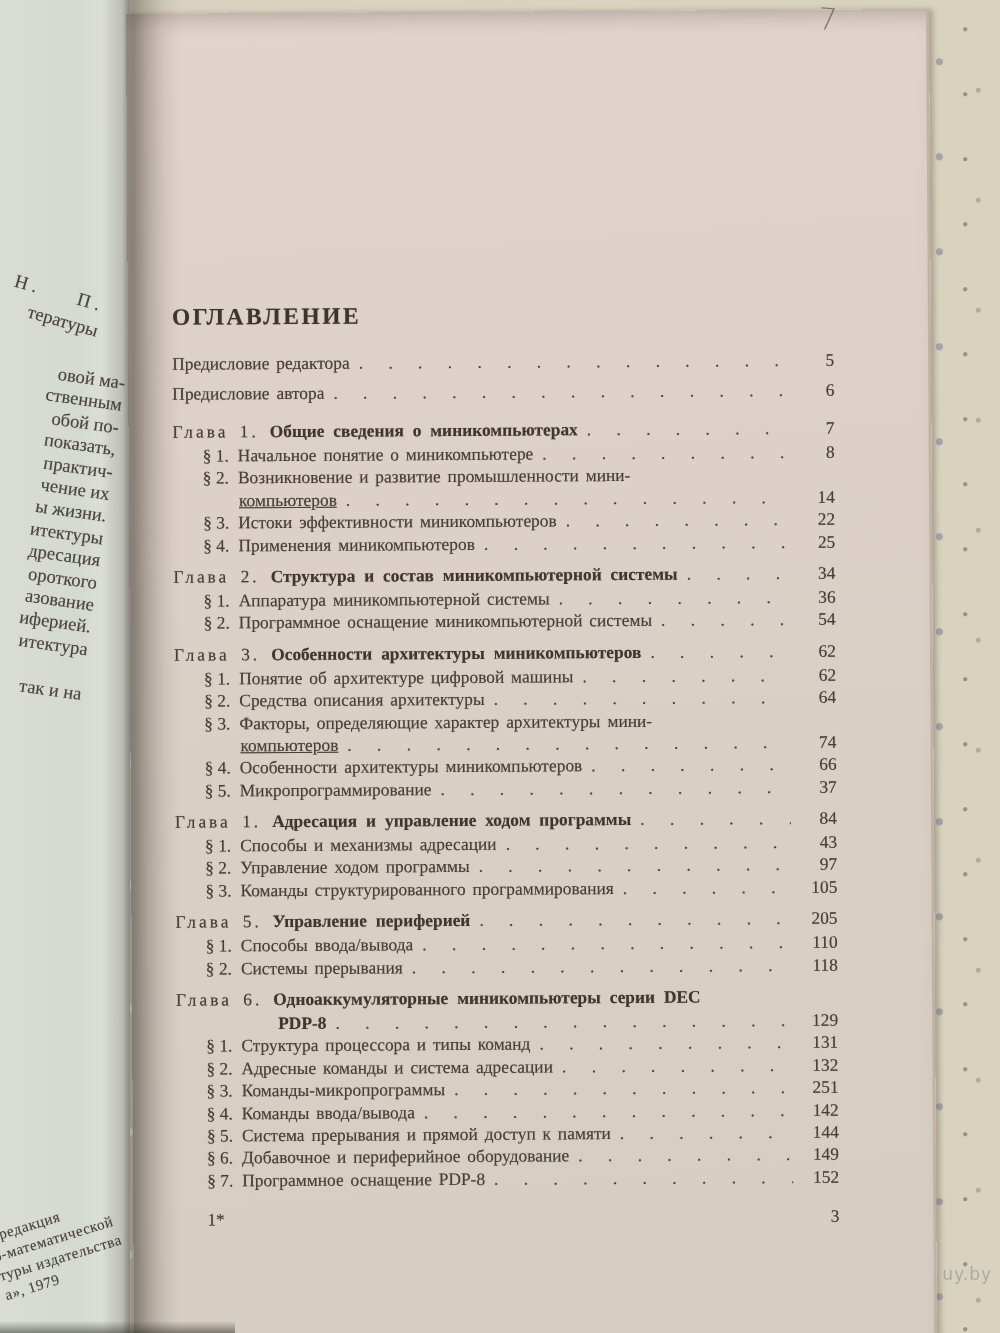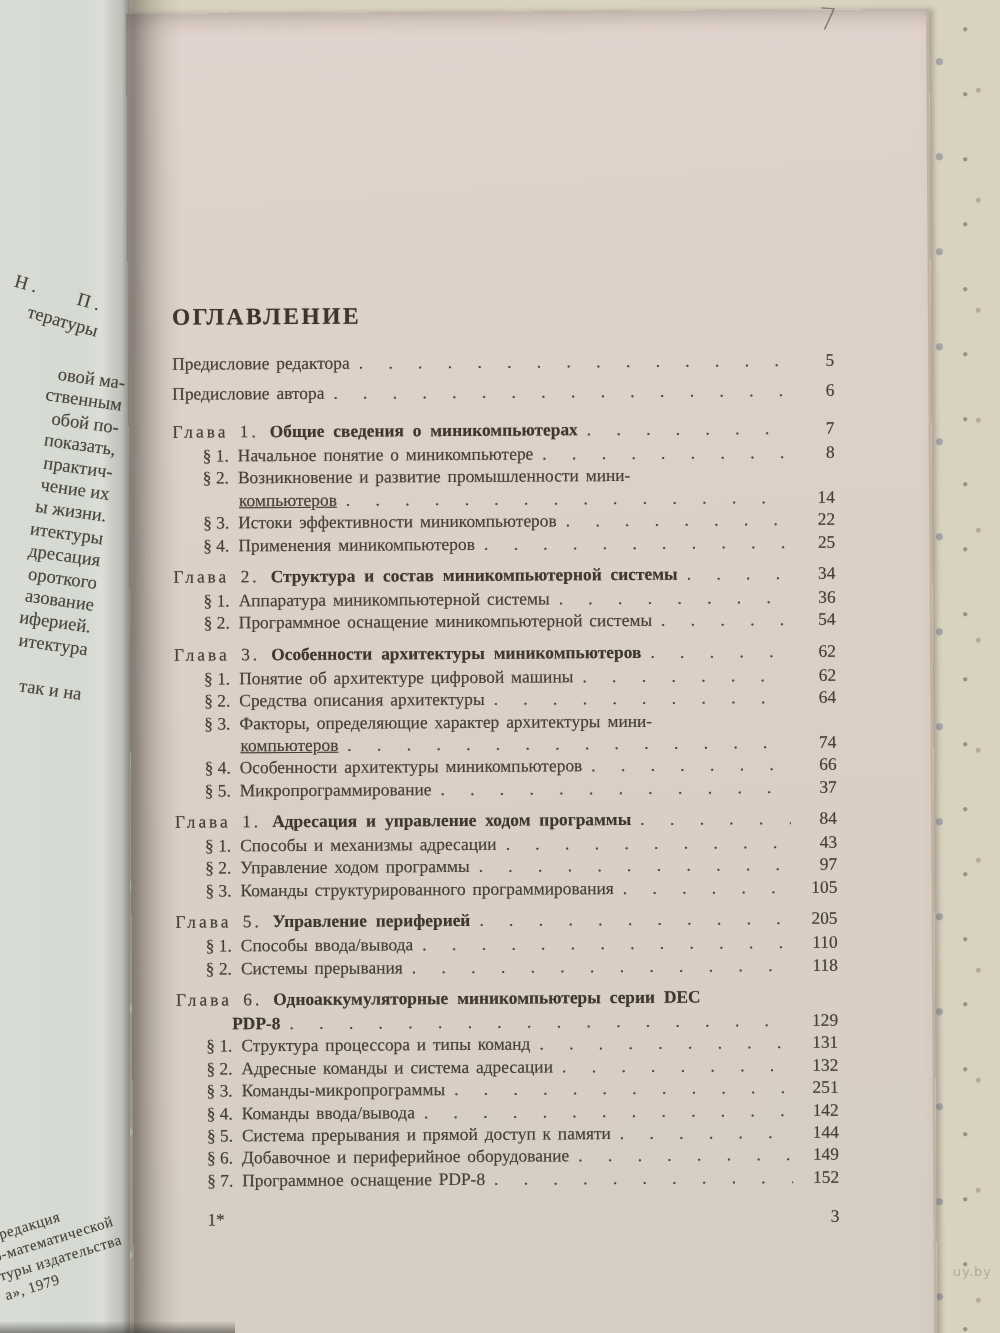--- a/index.html
+++ b/index.html
@@ -47,32 +47,32 @@
     text-shadow:0 0 .8px rgba(70,62,52,.5);}
   .row{display:flex;align-items:baseline;height:22.4px;}
   .row.front{height:29.5px;}
   .row.chapter{margin-top:9px;height:24px;}
   .pre{white-space:pre;margin-right:9px;flex:none;}
   .chapter .pre{letter-spacing:3px;word-spacing:4px;margin-right:11px;}
   .txt{white-space:nowrap;word-spacing:2.5px;flex:none;}
   .b{font-weight:bold;word-spacing:4.5px;color:#3d372e;}
   .ind1{margin-left:30px;}
   .ind2{margin-left:66px;text-decoration:underline;}
-  .ind3{margin-left:56px;}
+  .ind3{margin-left:102px;}
   .dots{flex:1 1 0;overflow:hidden;white-space:nowrap;letter-spacing:10.5px;padding-left:9px;
     color:#4a443c;min-width:0;}
   .pg{width:46px;flex:none;text-align:right;}
   .toc-footer{position:absolute;left:44px;top:1196px;width:662px;display:flex;font-size:17.4px;
     color:#464037;text-shadow:0 0 .8px rgba(70,62,52,.5);}
   .fnote{margin-left:30px;}
   .fpage{margin-left:auto;width:46px;text-align:right;}
   .bottom-shade{position:absolute;left:0;bottom:0;width:235px;height:12px;z-index:5;
     background:linear-gradient(rgba(40,40,34,0), rgba(40,40,34,.5));}
   .watermark{position:absolute;right:8px;top:1264px;z-index:6;font-family:"DejaVu Sans",sans-serif;
-    font-size:13px;color:rgba(145,145,140,.6);letter-spacing:1px;}
+    font-size:17px;color:rgba(145,145,140,.6);letter-spacing:1px;}
 </style>
 </head>
 <body>
 
 <div class="scene">
   <div class="left-page">
     <div class="lp-block lp-top">
         <div class="lp-line sp-wide">в  Н.  П.</div>
         <div class="lp-line">тературы</div>
       </div>

